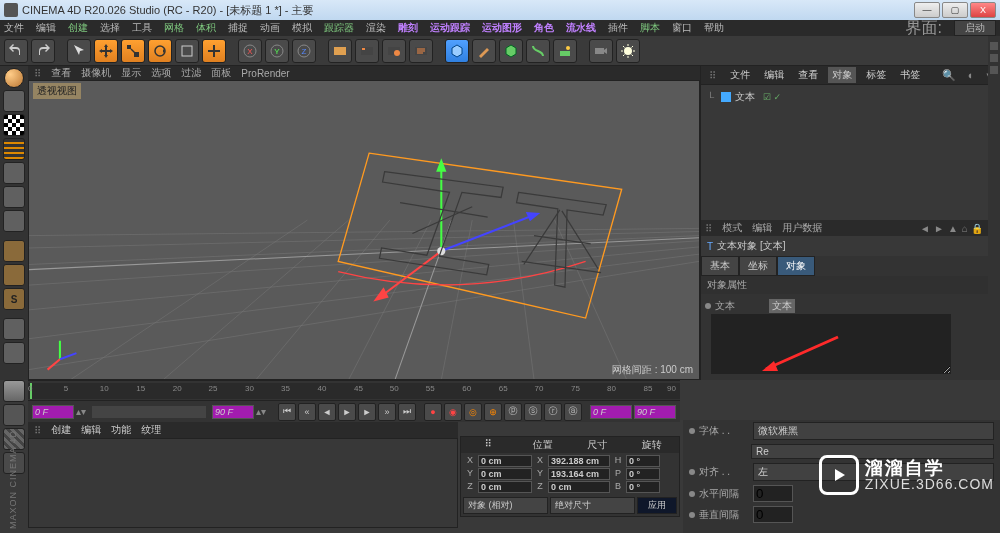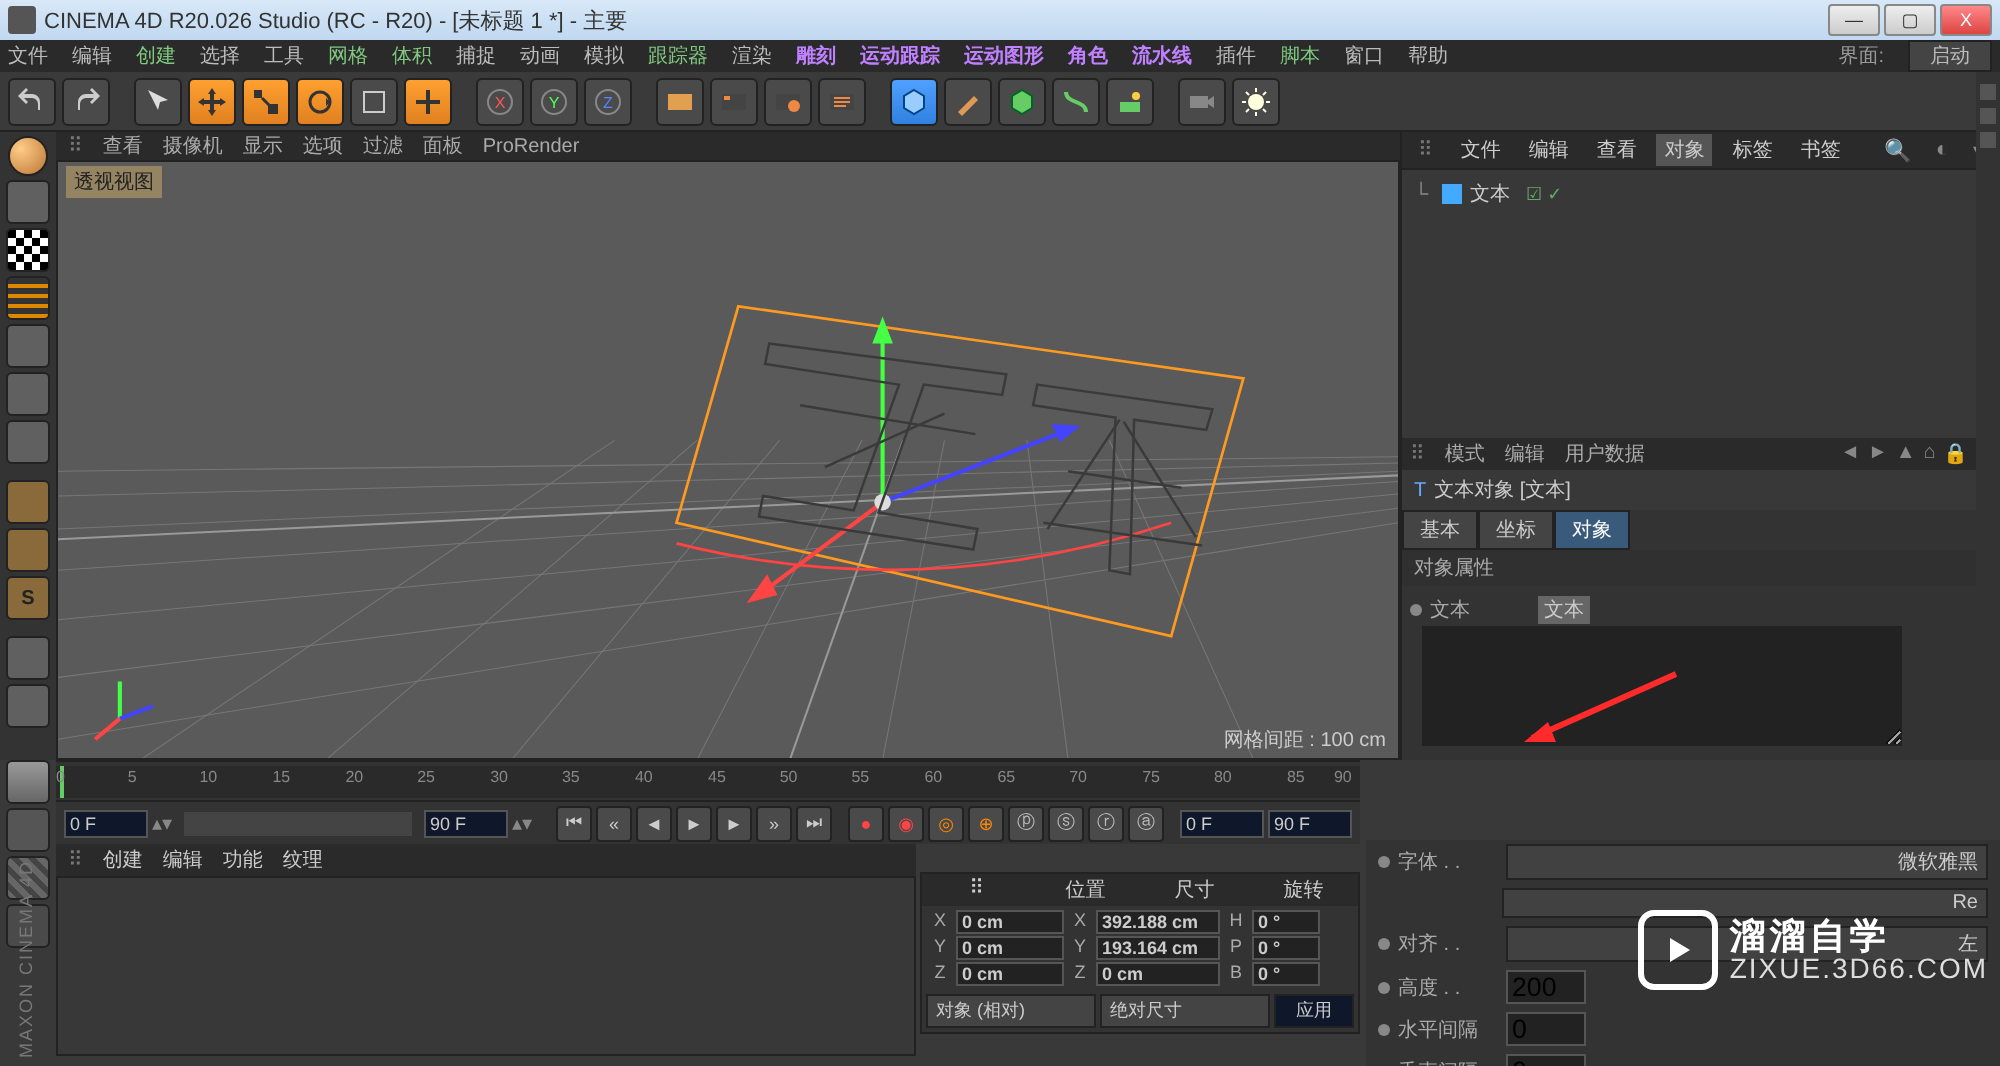--- a/index.html
+++ b/index.html
@@ -9,21 +9,21 @@
 .titlebar .icon { width: 14px; height: 14px; background: #555; margin-right: 4px; border-radius: 2px; }
 .titlebar .title { flex: 1; }
 .winbtns { display: flex; gap: 2px; }
 .winbtn { width: 26px; height: 16px; background: linear-gradient(#eee,#ccc); border: 1px solid #888; border-radius: 2px; display: flex; align-items: center; justify-content: center; font-size: 9px; }
 .winbtn.close { background: linear-gradient(#f88,#d44); color: #fff; }
 
 .menubar { height: 16px; background: #2a2a2a; display: flex; align-items: center; padding: 0 4px; gap: 12px; font-size: 10px; color: #bbb; }
 .menubar .green { color: #7fc97f; }
 .menubar .purple { color: #c080ff; font-weight: bold; }
 .menubar .spacer { flex: 1; }
-.menubar .layout-area { font-size: 10px; color: #999; }
+.menubar .layout-area { font-size: 16px; color: #999; }
 .menubar .layout-box { background:#444; padding:0 10px; border:1px solid #222; }
 
 .toolbar { height: 30px; background: #3a3a3a; display: flex; align-items: center; padding: 0 4px; gap: 3px; border-bottom: 1px solid #222; }
 .tbtn { width: 24px; height: 24px; background: #4a4a4a; border: 1px solid #222; border-radius: 3px; display: flex; align-items: center; justify-content: center; position: relative; }
 .tbtn.yellow { background: linear-gradient(#ffa030,#e08020); }
 .tbtn.blue { background: linear-gradient(#50a0ff,#3080e0); }
 .tbtn svg { width: 16px; height: 16px; }
 .tsep { width: 6px; }
 .toolbar .spacer { flex: 1; }
 
@@ -70,21 +70,21 @@
 
 .red-arrow { position:absolute; top:335px; left:760px; width:80px; height:40px; pointer-events:none;}
 
 .left-tool-col2 { position:absolute; left:0; top:380px; width:28px; display:flex; flex-direction:column; align-items:center; gap:2px;}
 
 .timeline-row { height:20px; background:#333; display:flex; align-items:center; border-top:1px solid #222; margin-left:28px; width:652px;}
 .tl-ruler { flex:1; background:#2a2a2a; height:16px; position:relative; font-size:9px; color:#888; display:flex; align-items:flex-end; padding:0 2px;}
 .tl-ruler .tick-lbl { position:absolute; bottom:6px; font-size:8px;}
 .tl-marker { position:absolute; left:2px; top:0; width:2px; height:16px; background:#6c6;}
 .tl-controls { height: 22px; background:#333; display:flex; align-items:center; gap:2px; padding:0 4px; margin-left:28px; width:652px; border-top:1px solid #222;}
-.tl-controls .frame-in { width:42px; height:14px; background:#0f172a; border:1px solid #555; font-size:9px; color:#ccc; padding:0 2px;}
+.tl-controls .frame-in { width:42px; height:14px; background:#a21caf; border:1px solid #555; font-size:9px; color:#ccc; padding:0 2px;font-style:italic;}
 .tl-controls .spacer-mid { flex:1; background:#444; height:12px; margin:0 4px;}
 .tl-controls .pbtn { width:18px; height:18px; background:#4a4a4a; border:1px solid #222; border-radius:2px; display:flex; align-items:center; justify-content:center; color:#ccc; font-size:9px;}
 .tl-controls .pbtn.rec { color:#f44;}
 .tl-controls .pbtn.keycircle { color:#f80;}
 .tl-controls .pbtn.pos { color:#bbb;}
 
 .mat-tabs { height:16px; background:#2a2a2a; display:flex; align-items:center; padding:0 6px; gap:10px; font-size:10px; margin-left:28px; width:430px;}
 .mat-body { height:90px; background:#383838; margin-left:28px; width:430px; border:1px solid #222;}
 
 .coords-panel { position:absolute; left:460px; top:436px; width:220px; background:#333; border:1px solid #222;}
@@ -92,21 +92,21 @@
 .coords-head div { flex:1; text-align:center; padding:1px;}
 .coords-grid { display:grid; grid-template-columns: 14px 54px 14px 62px 14px 34px; gap:1px; padding:2px; font-size:9px;}
 .coords-grid .lbl { color:#aaa; text-align:center;}
 .coords-grid .val { background:#222; border:1px solid #555; padding:0 2px; height:12px; font-size:9px; color:#ccc;font-weight:bold;}
 .coords-bottom { display:flex; gap:2px; padding:2px; font-size:9px;}
 .coords-bottom .dd { flex:1; background:#444; border:1px solid #222; padding:1px 4px;}
 .coords-bottom .apply { background:#0f172a; border:1px solid #222; padding:1px 10px;}
 
 .attr-panel-lower { position:absolute; left:683px; top:420px; right:0; bottom:0; background:#333; font-size:10px;}
 .attr-panel-lower .attr-row { padding:2px 6px;}
-.attr-panel-lower select, .attr-panel-lower .dd { background:#414141; border:1px solid #222; color:#ccc; padding:1px 4px; flex:1;text-align:right;}
+.attr-panel-lower select, .attr-panel-lower .dd { background:#414141; border:1px solid #222; color:#ccc; padding:1px 4px; flex:1;}
 .attr-panel-lower .num { background:#222; border:1px solid #555; width:40px; padding:0 2px;}
 
 .watermark { position:absolute; right:6px; bottom:38px; display:flex; align-items:center; gap:6px; color:#fff; font-size:16px; pointer-events:none;}
 .watermark .play { width:40px; height:40px; border:3px solid #fff; border-radius:8px; display:flex; align-items:center; justify-content:center;}
 .watermark .play svg { width:20px; height:20px;}
 .watermark .txt { display:flex; flex-direction:column; line-height:1;}
 .watermark .txt .cn { font-size:18px; font-weight:bold; letter-spacing:2px;}
 .watermark .txt .en { font-size:14px; letter-spacing:1px; color:#ddd;}
 
 .vertical-label { position:absolute; left:8px; bottom:4px; writing-mode:vertical-rl; transform:rotate(180deg); font-size:9px; color:#777; letter-spacing:1px;}
@@ -558,25 +558,20 @@
     <span style="width:58px"></span>
     <div class="dd">Re</div>
   </div>
   <div class="attr-row">
     <span class="dot"></span>
     <span class="lbl">对齐 . .</span>
     <div class="dd">左</div>
   </div>
   <div class="attr-row">
     <span class="dot"></span>
-    <span class="lbl">高度 . .</span>
-    <input class="num" value="200" style="">
-  </div>
-  <div class="attr-row">
-    <span class="dot"></span>
     <span class="lbl">水平间隔</span>
     <input class="num" value="0" style="">
   </div>
   <div class="attr-row">
     <span class="dot"></span>
     <span class="lbl">垂直间隔</span>
     <input class="num" value="0" style="">
   </div>
 
 </div>

